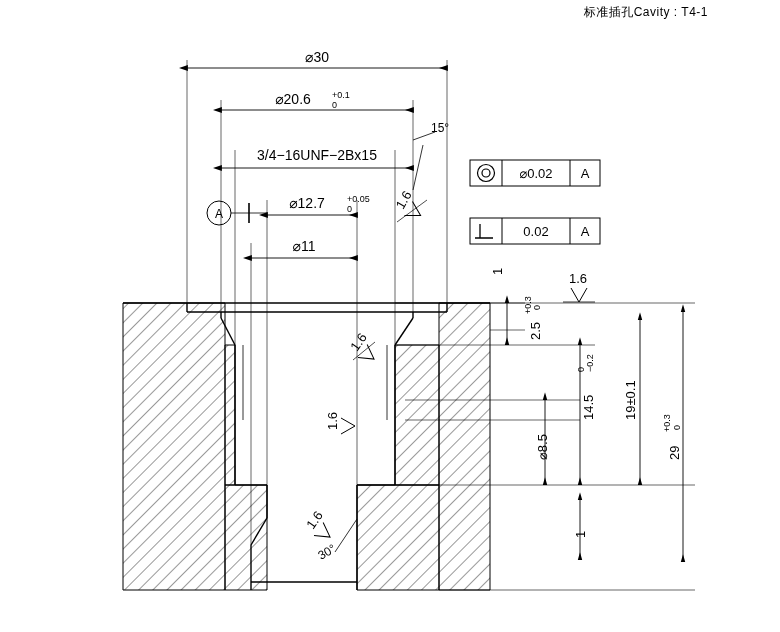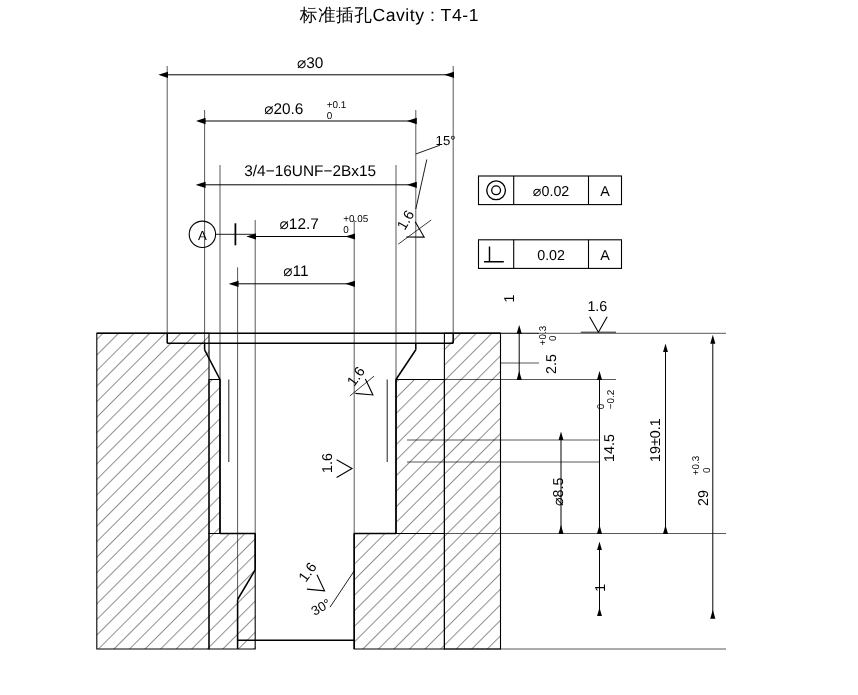--- a/index.html
+++ b/index.html
@@ -7,28 +7,28 @@
     width:780px;height:632px;
     background:#ffffff;
     font-family:"Liberation Sans", sans-serif;
     color:#000;
     overflow:hidden;
     position:relative;
   }
   #title{
     position:absolute;
     top:4px;left:0;width:708px;
-    text-align:center;
-    font-size:16px;
+    text-align:right;
+    font-size:12px;
     letter-spacing:.5px;
   }
   #stage{
     position:absolute;
     top:0;left:0;
-    width:625px;height:632px;
+    width:625px;height:632px;padding-left:35px;
   }
   svg{display:block;}
   text{font-family:"Liberation Sans", sans-serif;}
 </style>
 </head>
 <body>
 
 <div id="title">标准插孔Cavity : T4-1</div>
 
 <div id="stage">

